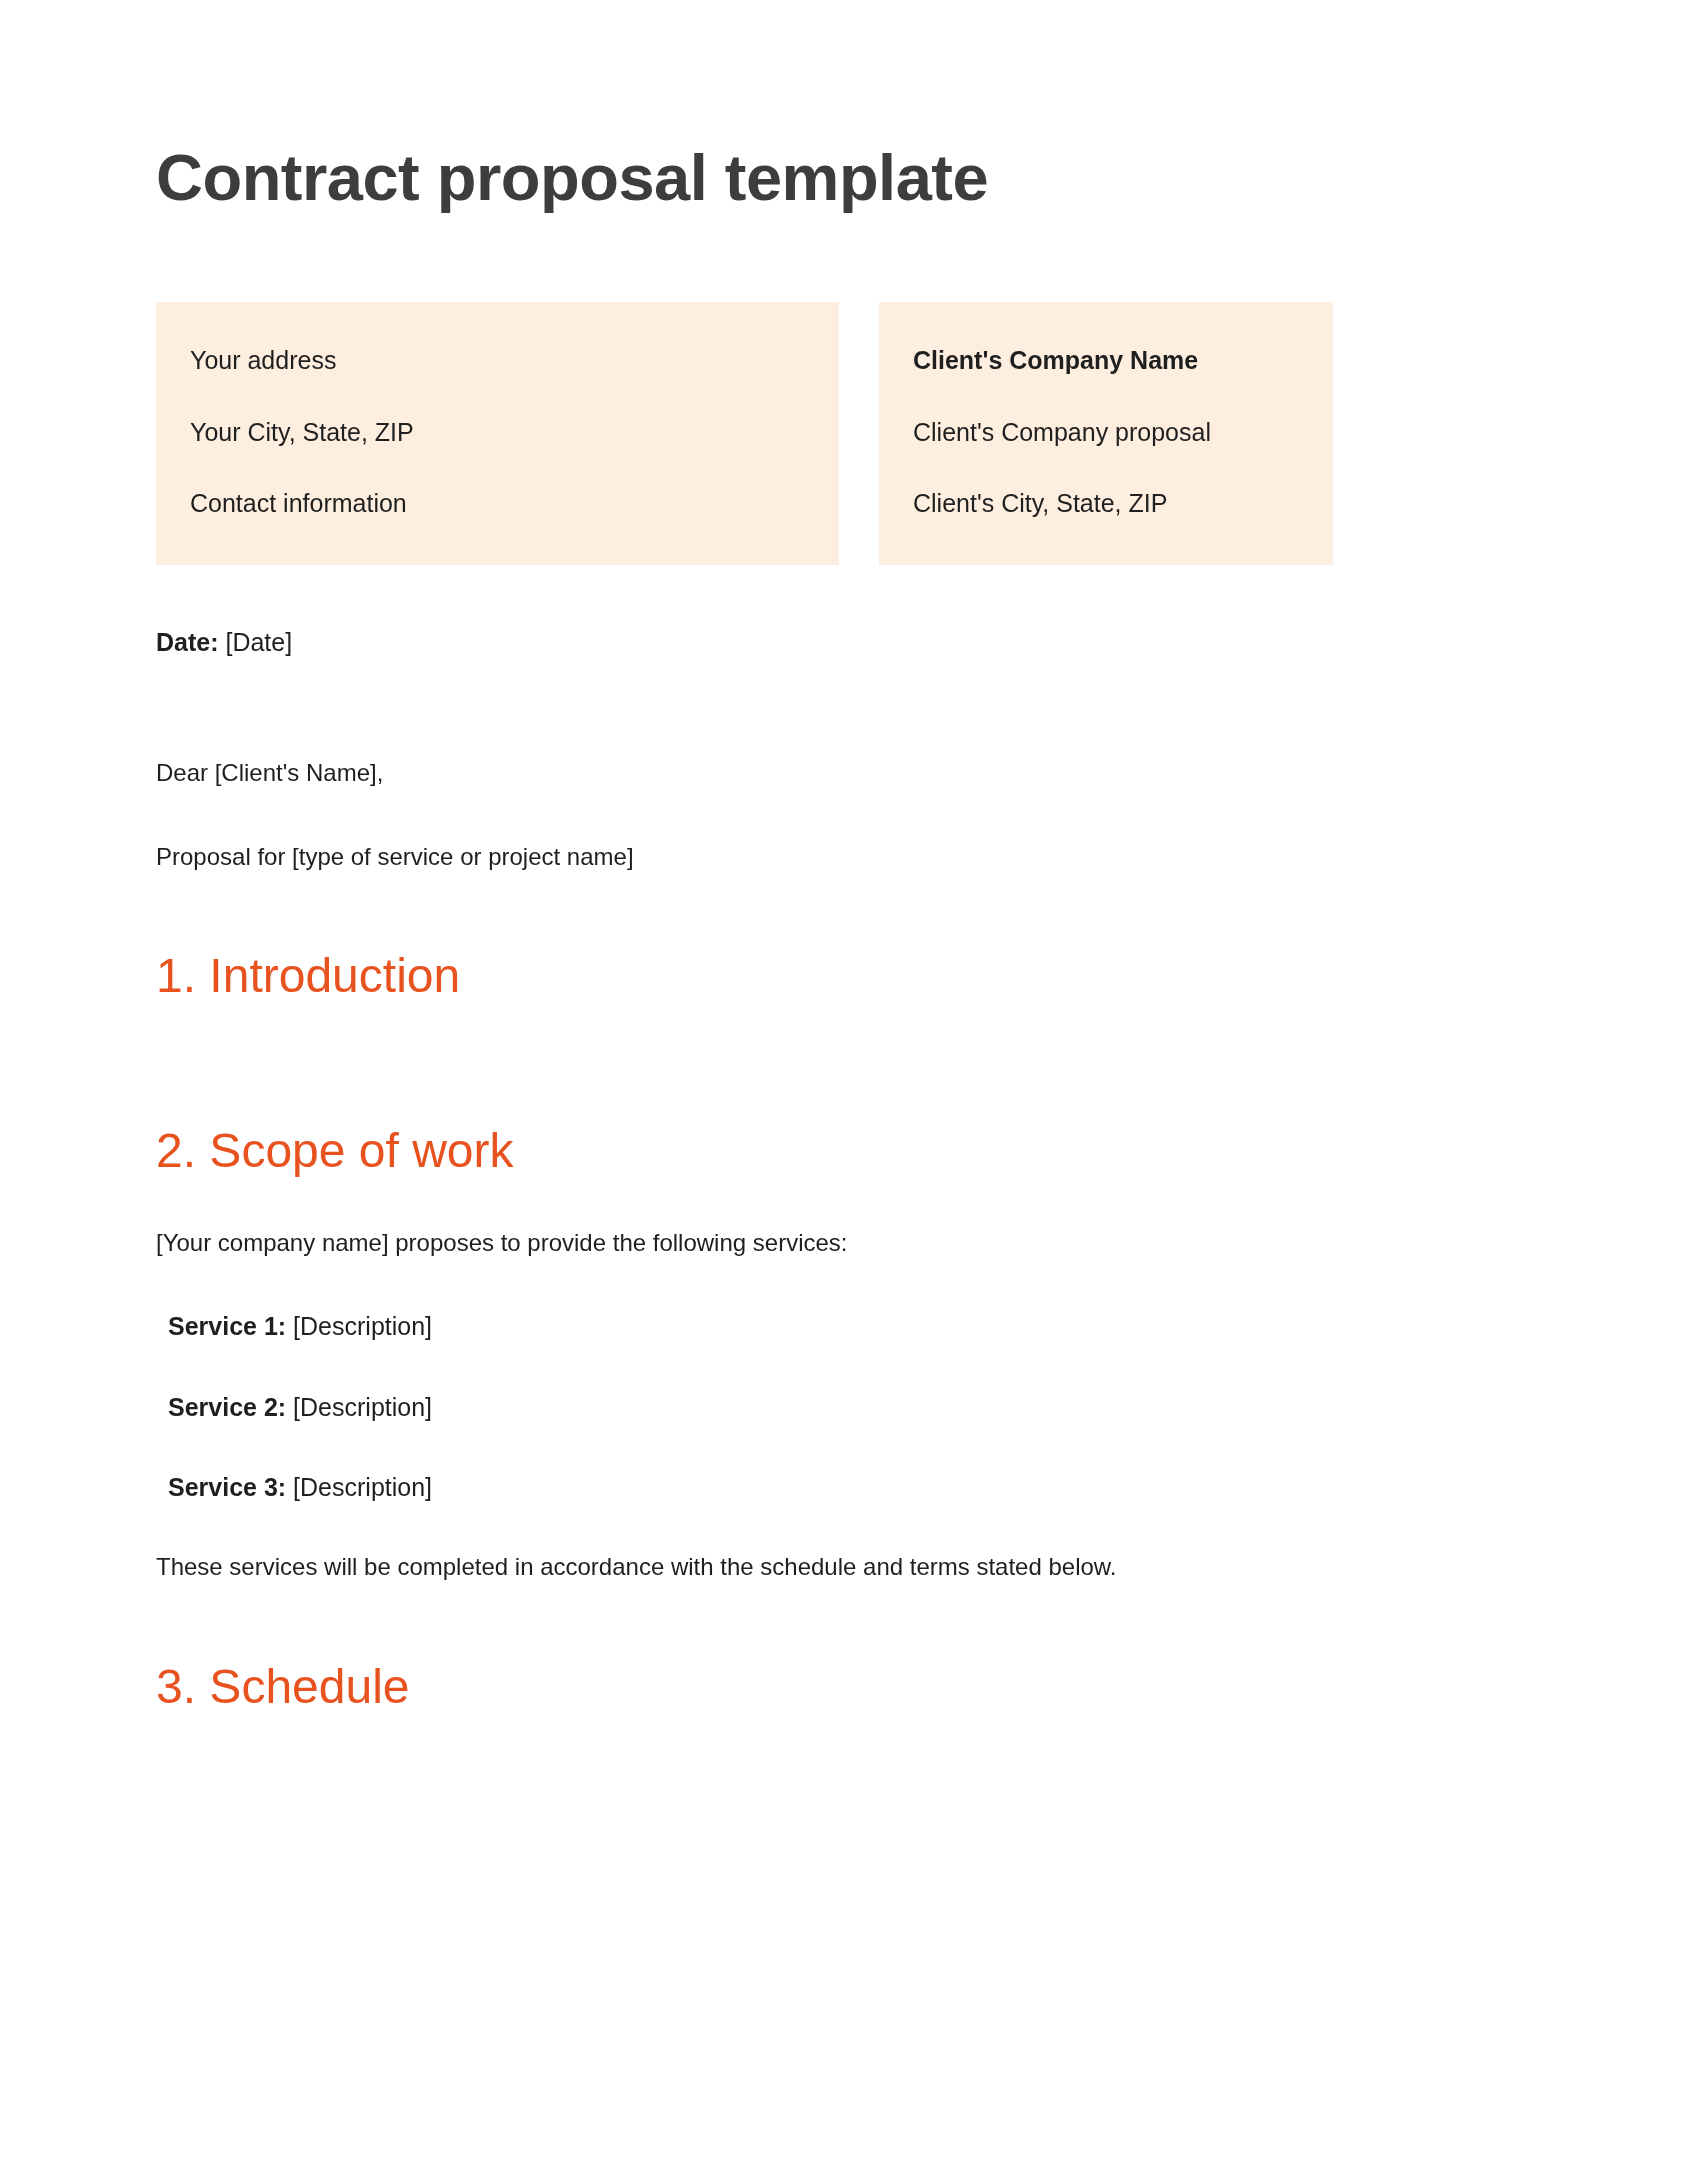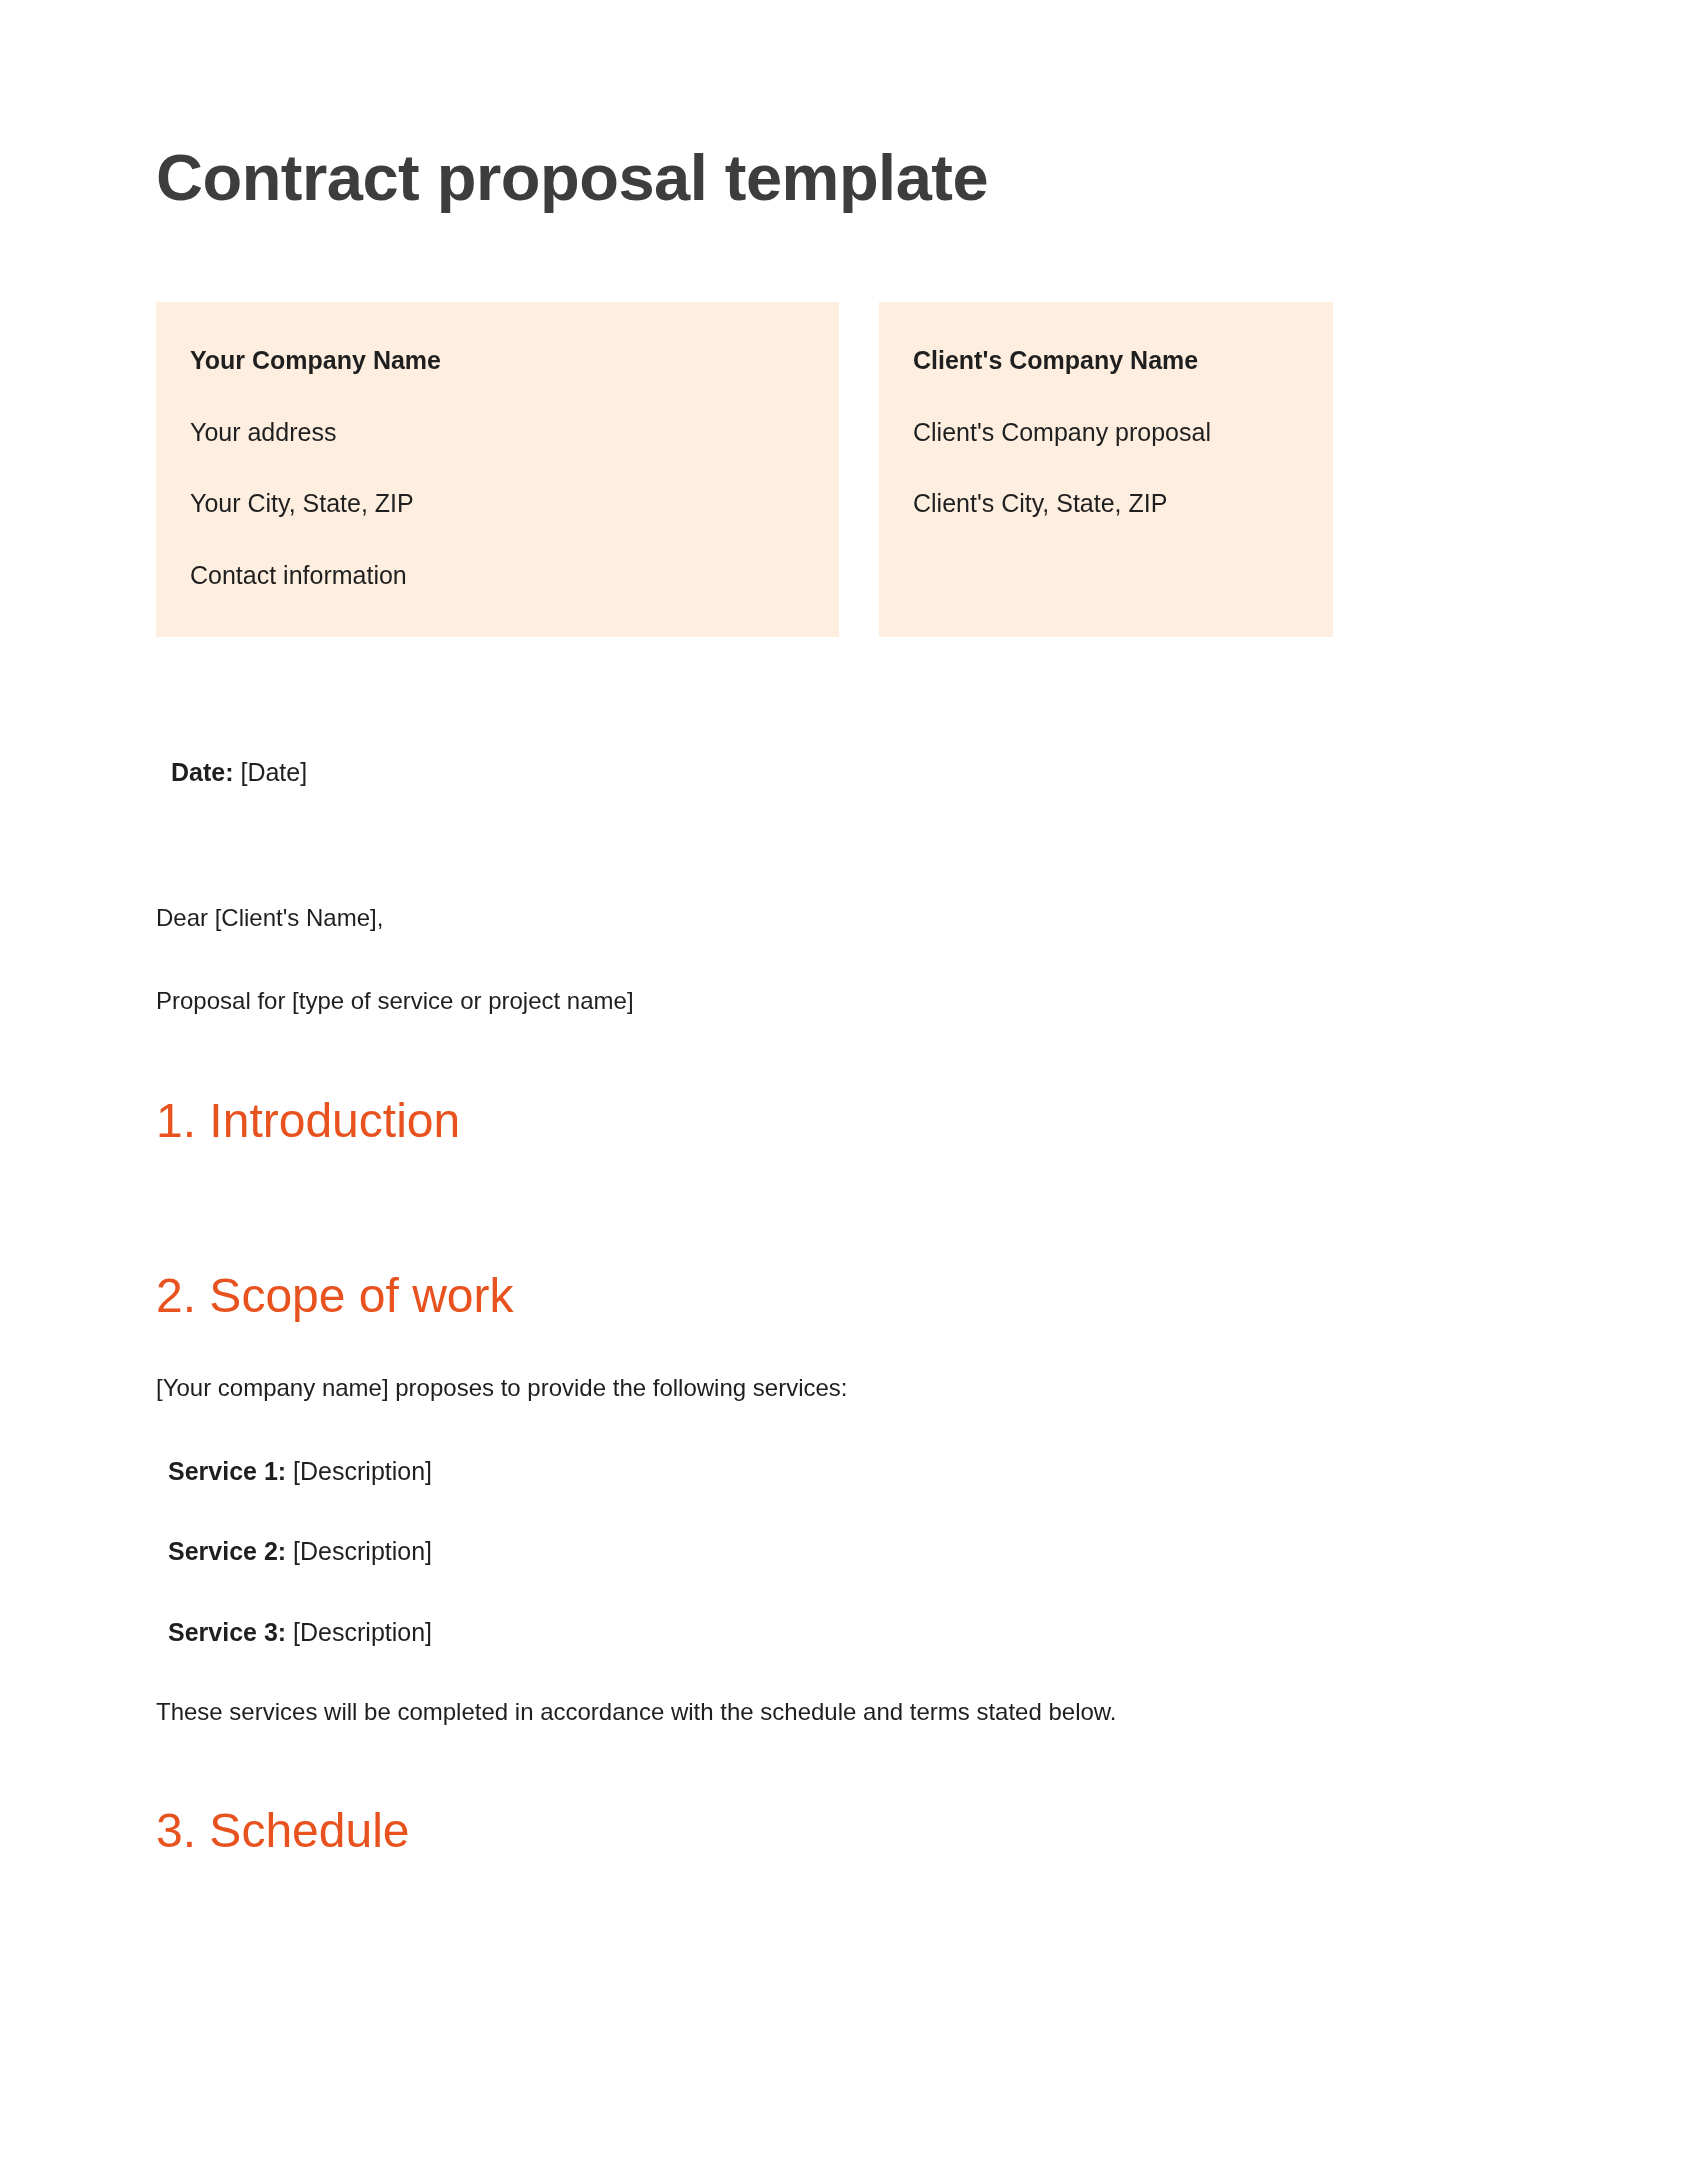--- a/index.html
+++ b/index.html
@@ -53,22 +53,22 @@
   .party-line {
     font-size: 25px;
     line-height: 1.35;
     color: #1f1f1f;
     margin: 0 0 38px 0;
   }
   .party-line:last-child { margin-bottom: 0; }
   .party-line.strong { font-weight: 700; }
   
   .date-line {
-    margin: 15px;
-    padding-top: 103px;
+    margin: 0;
+    padding-top: 60px;
     font-size: 25px;
     line-height: 1.4;
     color: #1f1f1f;
   }
   .date-line .lbl { font-weight: 700; }
   .salutation-block { padding-top: 95px; }
   .body-para {
     margin: 0 0 47px 0;
     font-size: 24px;
     line-height: 1.52;
@@ -97,21 +97,20 @@
 <body>
 
 <div class="page">
   <div class="content">
 
     <h1 class="doc-title">Contract proposal template</h1>
 
     <div class="party-boxes">
 
       <div class="party-box left">
-        <p class="party-line strong">Your Company Name</p>
         <p class="party-line">Your address</p>
         <p class="party-line">Your City, State, ZIP</p>
         <p class="party-line">Contact information</p>
       </div>
 
       <div class="party-box right">
         <p class="party-line strong">Client's Company Name</p>
         <p class="party-line">Client's Company proposal</p>
         <p class="party-line">Client's City, State, ZIP</p>
       </div>

